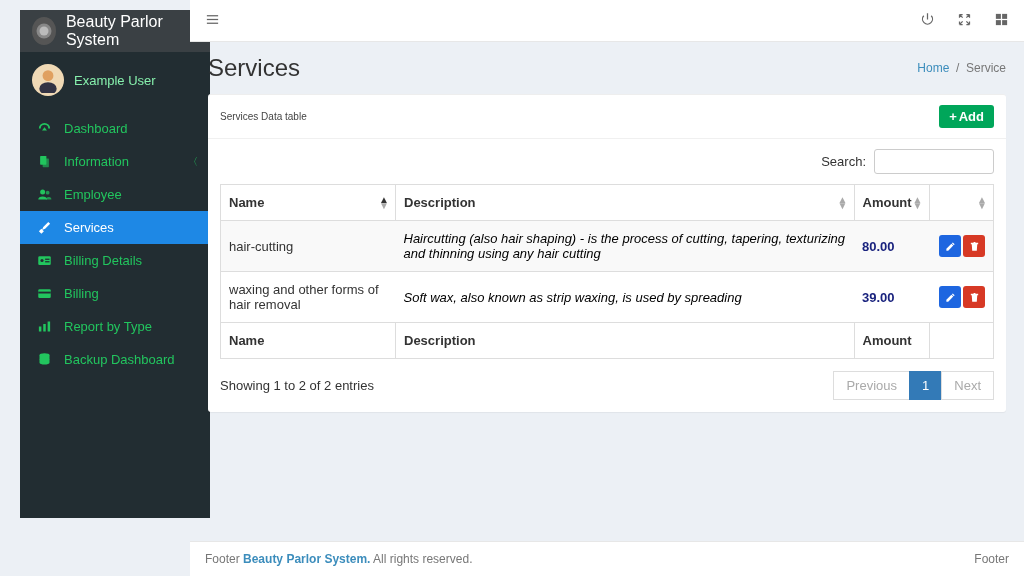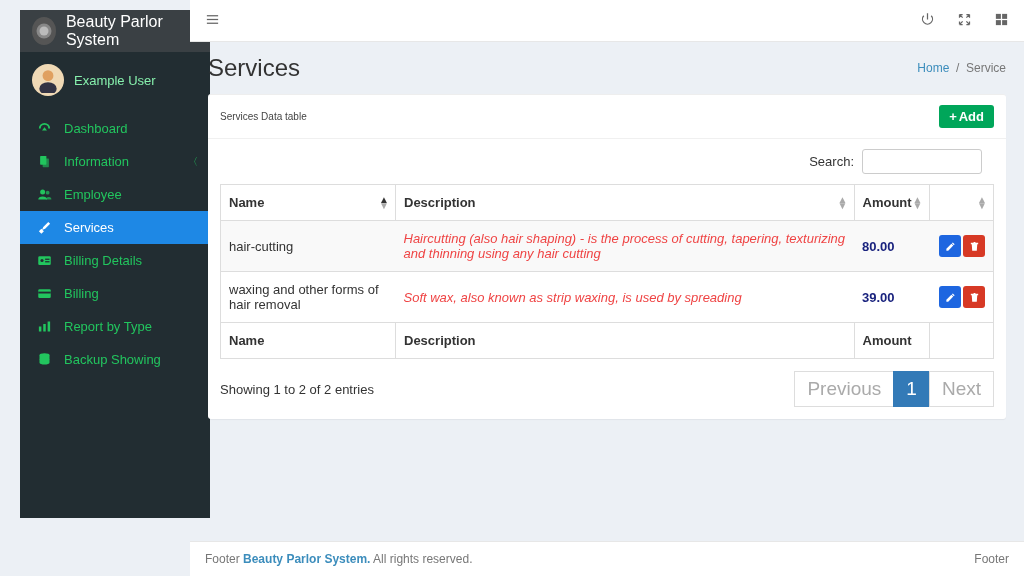--- a/index.html
+++ b/index.html
@@ -32,44 +32,44 @@
 .breadcrumb { font-size: 12px; color: #777; }
 .breadcrumb a { color: #3c8dbc; text-decoration: none; }
 
 .content { padding: 0 18px 18px; flex: 1; overflow: auto; }
 .box { background: #fff; border-radius: 3px; border-top: 1px solid #eee; box-shadow: 0 1px 1px rgba(0,0,0,0.05); }
 .box-header { display: flex; justify-content: space-between; align-items: center; padding: 10px 12px; border-bottom: 1px solid #f0f0f0; }
 .box-header h3 { font-size: 10px; font-weight: 400; color: #444; }
 .btn-add { background: #00a65a; color: #fff; border: none; border-radius: 3px; padding: 4px 10px; font-size: 13px; font-weight:700; cursor: pointer; }
 .btn-add .plus { font-weight: bold; margin-right: 2px; }
 
-.toolbar { display: flex; justify-content: flex-end; padding: 10px 24px 0; align-items: center; gap: 8px; font-size: 13px; color:#333;}
+.toolbar { display: flex; justify-content: flex-end; padding: 10px 12px 0; align-items: center; gap: 8px; font-size: 13px; color:#333;}
 .toolbar input { border: 1px solid #ccc; border-radius: 3px; padding: 4px 6px; font-size: 13px; width: 120px; }
 
 .tbl { width: calc(100% - 24px); margin: 10px 12px 0; border-collapse: collapse; border: 1px solid #ddd;}
 .tbl th, .tbl td { text-align: left; padding: 10px 8px; border-bottom: 1px solid #ddd; font-size: 13px; }
 .tbl thead th { font-weight: 700; position:relative; border-right:1px solid #ddd;}
 .tbl tfoot th { font-weight: 700; border-right:1px solid #ddd;}
 .tbl thead th:last-child, .tbl tfoot th:last-child{border-right:none;}
 .sort { position:absolute; right:6px; top:50%; transform:translateY(-50%); font-size:10px; color:#aaa; line-height:0.6;}
 .sort .up{display:block;}
 .sort .dn{display:block;}
 .sort.asc .up{color:#333;}
 .tbl tbody tr:nth-child(odd) { background: #f9f9f9; }
-.tbl .desc { font-style: italic; color: #ef4444; }
+.tbl .desc { font-style: italic; color: #000000; }
 .tbl .amt { color: #1a237e; font-weight: 700; }
 .actcell{text-align:right !important; white-space:nowrap;}
 .iconbtn { display: inline-flex; width: 22px; height: 22px; border-radius: 3px; align-items:center; justify-content:center; margin-left: 2px; cursor: pointer; }
 .iconbtn svg{width:11px;height:11px;fill:#fff;}
 .iconbtn.edit{background:#1e66e0;}
 .iconbtn.del{background:#d73925;}
 
 .tfooter { display: flex; justify-content: space-between; align-items: center; padding: 12px; font-size: 13px; color: #333; }
 .pager { display: flex; }
-.pager span { border: 1px solid #ddd; padding: 6px 12px; font-size: 19px; color: #777; cursor: pointer; margin-left:-1px;}
+.pager span { border: 1px solid #ddd; padding: 6px 12px; font-size: 13px; color: #777; cursor: pointer; margin-left:-1px;}
 .pager span.active { background: #337ab7; color: #fff; border-color:#337ab7;}
 .pager span.disabled{color:#aaa;}
 
 .footer { background: #fff; border-top: 1px solid #e7e7e7; padding: 10px 15px; font-size: 12px; color: #777; display: flex; justify-content: space-between; }
 .footer a { color: #3c8dbc; text-decoration: none; font-weight: 600; }
 </style>
 </head>
 <body>
 
 <div class="sidebar">
@@ -160,21 +160,21 @@
         <span>Report by Type</span>
       </li>
     <li>
         <span class="icon">
           <svg viewBox="0 0 24 24">
             <ellipse cx="12" cy="5" rx="8" ry="3"></ellipse>
             <path d="M4 5v6c0 1.7 3.6 3 8 3s8-1.3 8-3V5"></path>
             <path d="M4 11v6c0 1.7 3.6 3 8 3s8-1.3 8-3v-6"></path>
           </svg>
         </span>
-        <span>Backup Showing</span>
+        <span>Backup Dashboard</span>
       </li>
   </ul>
 </div>
 
 <div class="main">
   <div class="topbar">
     <span class="left"><svg viewBox="0 0 24 24">
           <rect x="3" y="5" width="18" height="2"></rect>
           <rect x="3" y="11" width="18" height="2"></rect>
           <rect x="3" y="17" width="18" height="2"></rect>

